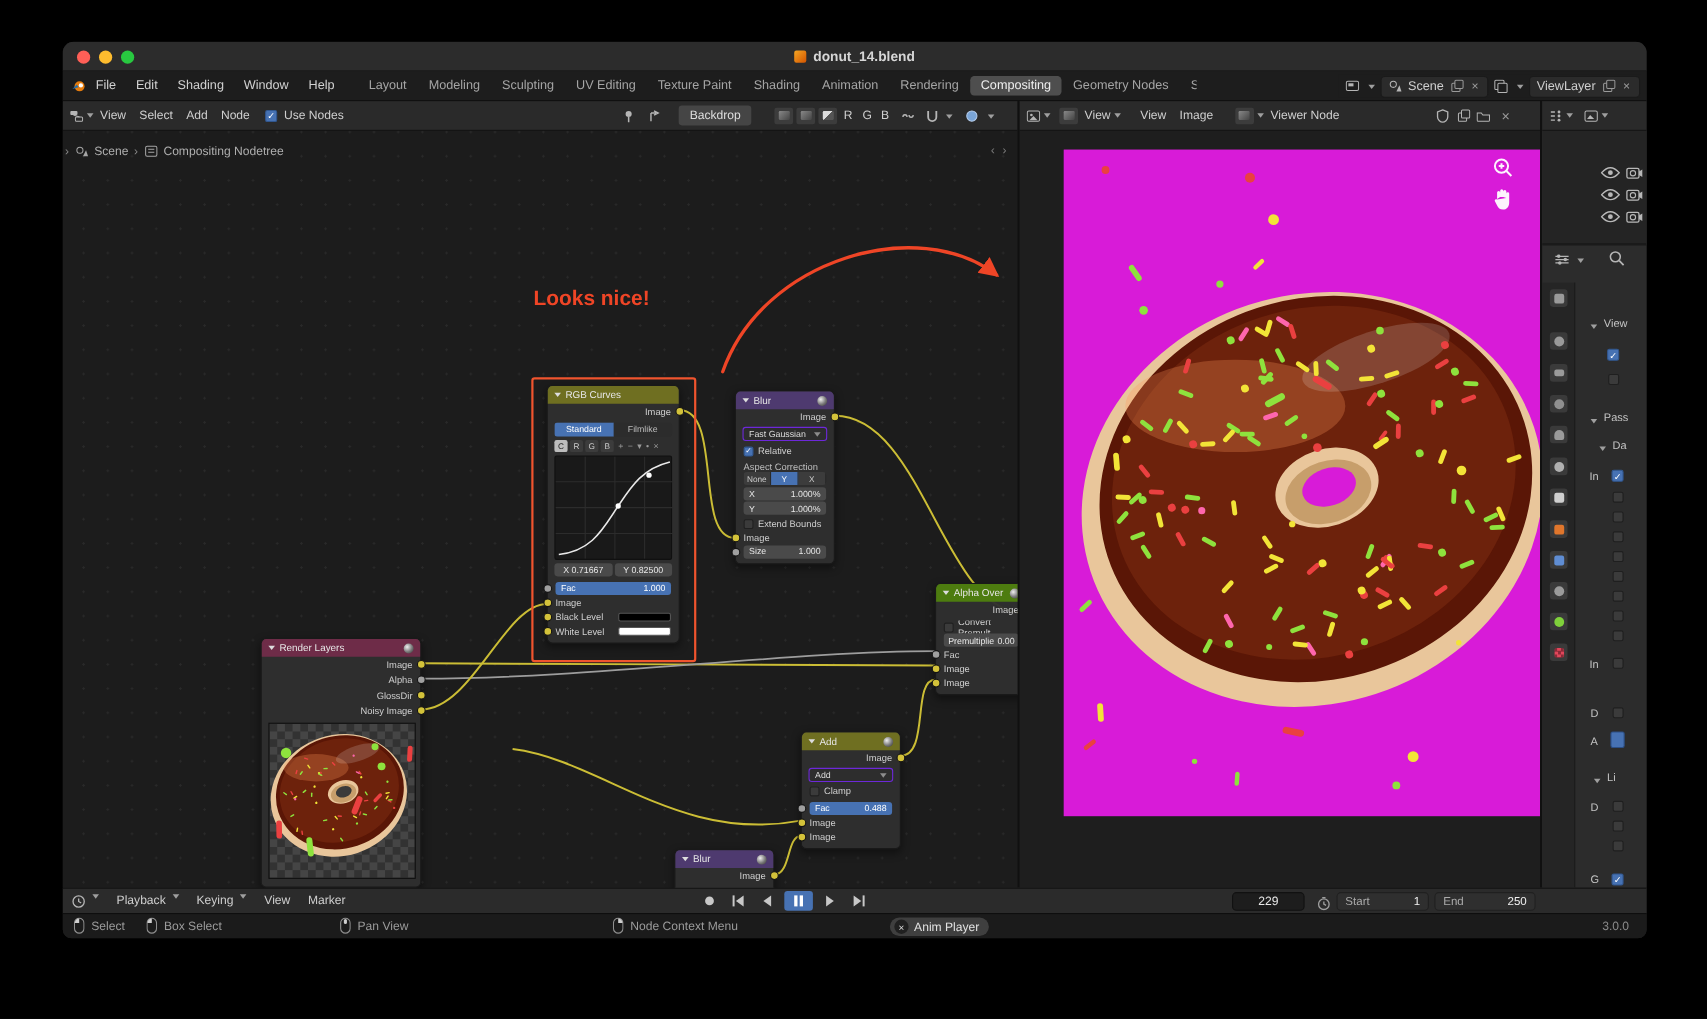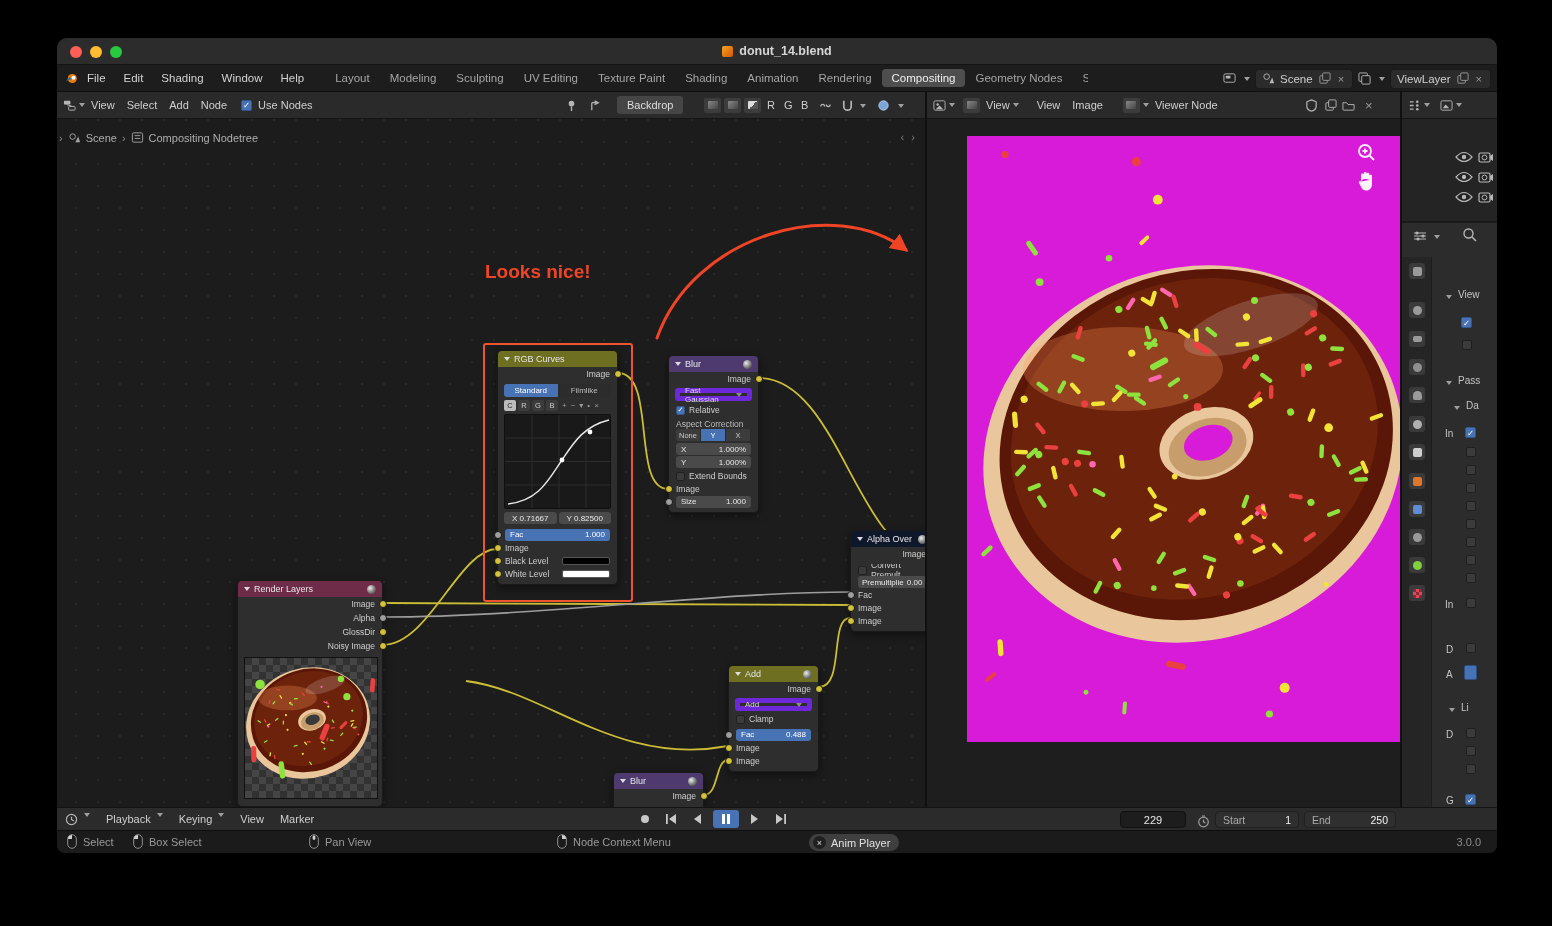--- a/index.html
+++ b/index.html
@@ -46,30 +46,30 @@
 
   
   .node-editor{position:absolute;left:0;top:27px;width:868px;height:688px;background:#1c1c1c;overflow:hidden;background-image:radial-gradient(#292929 1px,transparent 1.2px);background-size:22px 22px;background-position:8px 12px}
   .wires{position:absolute;left:0;top:0;z-index:1;pointer-events:none}
   .crumb{position:absolute;left:2px;top:12px;z-index:6;display:flex;align-items:center;gap:5px;color:#aeaeae;font-size:11px}
   .crumb .sep::before{content:"›";color:#8a8a8a}
   .regiontoggle{position:absolute;right:8px;top:12px;z-index:6;color:#7c7c7c;font-size:11px;letter-spacing:2px}
 
   .node{position:absolute;z-index:2;background:rgba(47,47,47,.96);border:1px solid #191919;border-radius:5px;box-shadow:0 3px 8px rgba(0,0,0,.45);color:#cfcfcf;font-size:8.5px}
   .nhd{height:16px;border-radius:4px 4px 0 0;display:flex;align-items:center;gap:4px;padding:0 6px;color:#e6e6e6;font-size:9px}
-  .hd-olive{background:#6f6f21}.hd-purple{background:#4e3a6f}.hd-maroon{background:#6e2c48}.hd-brown{background:#0f172a}
+  .hd-olive{background:#6f6f21}.hd-purple{background:#4e3a6f}.hd-maroon{background:#6e2c48}.hd-brown{background:#4d7c0f}
   .ntri{width:0;height:0;border-left:3px solid transparent;border-right:3px solid transparent;border-top:4px solid #ddd}
   .sphere{width:9px;height:9px;border-radius:50%;margin-left:auto;background:radial-gradient(circle at 35% 35%,#eee,#777 55%,#2e2e2e)}
   .nrow{position:relative;height:13px;display:flex;align-items:center;padding:0 7px;gap:4px}
   .nrow.r{justify-content:flex-end}
   .sock{position:absolute;top:50%;margin-top:-4px;width:8px;height:8px;border-radius:50%;border:1px solid #141414;z-index:3}
   .sock.l{left:-4.5px}.sock.rr{right:-4.5px}
   .sock.img{background:#d3c23a}.sock.val{background:#9f9f9f}
   .wfield{background:#4a4a4a;border-radius:3px;height:12px;display:flex;align-items:center;justify-content:center;font-size:8px;color:#e8e8e8;gap:3px}
-  .wdrop{background:#2d2d2d;border:5px solid #6d28d9;border-radius:3px;height:13px;display:flex;align-items:center;padding:0 5px;font-size:8px;color:#ddd}
+  .wdrop{background:#2d2d2d;border:1px solid #6d28d9;border-radius:3px;height:13px;display:flex;align-items:center;padding:0 5px;font-size:8px;color:#ddd}
   .wdrop .caret{margin-left:auto;border-top-color:#8d8d8d}
   .wslider{background:#4772b3;border-radius:3px;height:12px;display:flex;align-items:center;justify-content:space-between;padding:0 5px;font-size:8px;color:#fff;flex:1}
   .seg3{display:flex;flex:1;height:12px;border-radius:3px;overflow:hidden}
   .seg3 span{flex:1;background:#3c3c3c;display:flex;align-items:center;justify-content:center;font-size:7.5px;color:#ccc;border-right:1px solid #2a2a2a}
   .seg3 span.on{background:#4772b3;color:#fff}
   .tabrow{display:flex;margin:3px 6px 0 6px;height:13px;border-radius:3px;overflow:hidden}
   .tabrow span{flex:1;display:flex;align-items:center;justify-content:center;font-size:8px;background:#2c2c2c;color:#bbb}
   .tabrow span.on{background:#4772b3;color:#fff}
   .chanrow{display:flex;align-items:center;gap:2px;margin:2px 6px 0 6px;height:12px}
   .cbtn{width:12px;height:11px;border-radius:2px;background:#3c3c3c;display:flex;align-items:center;justify-content:center;font-size:7.5px;color:#ccc}

